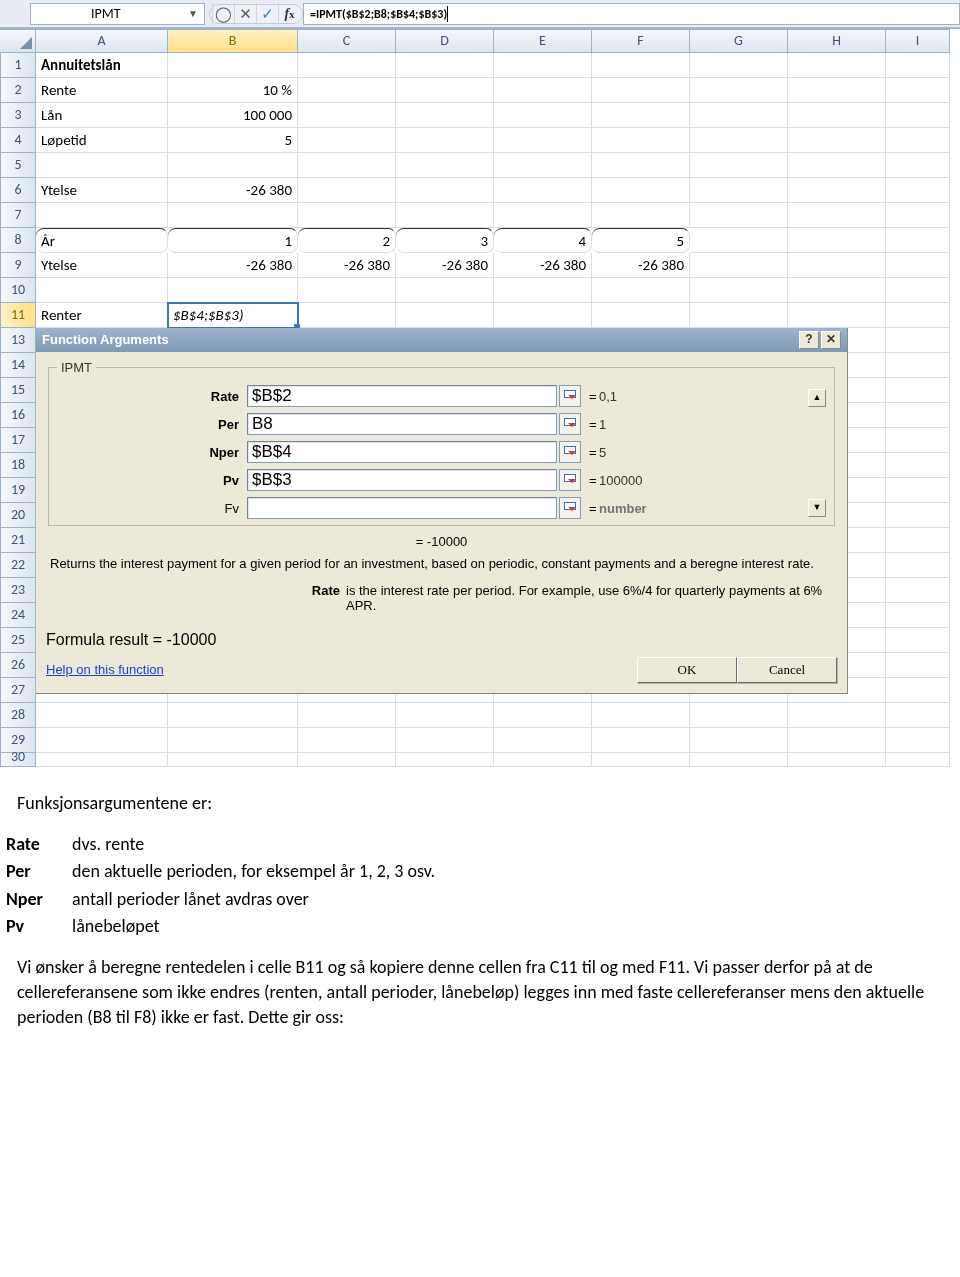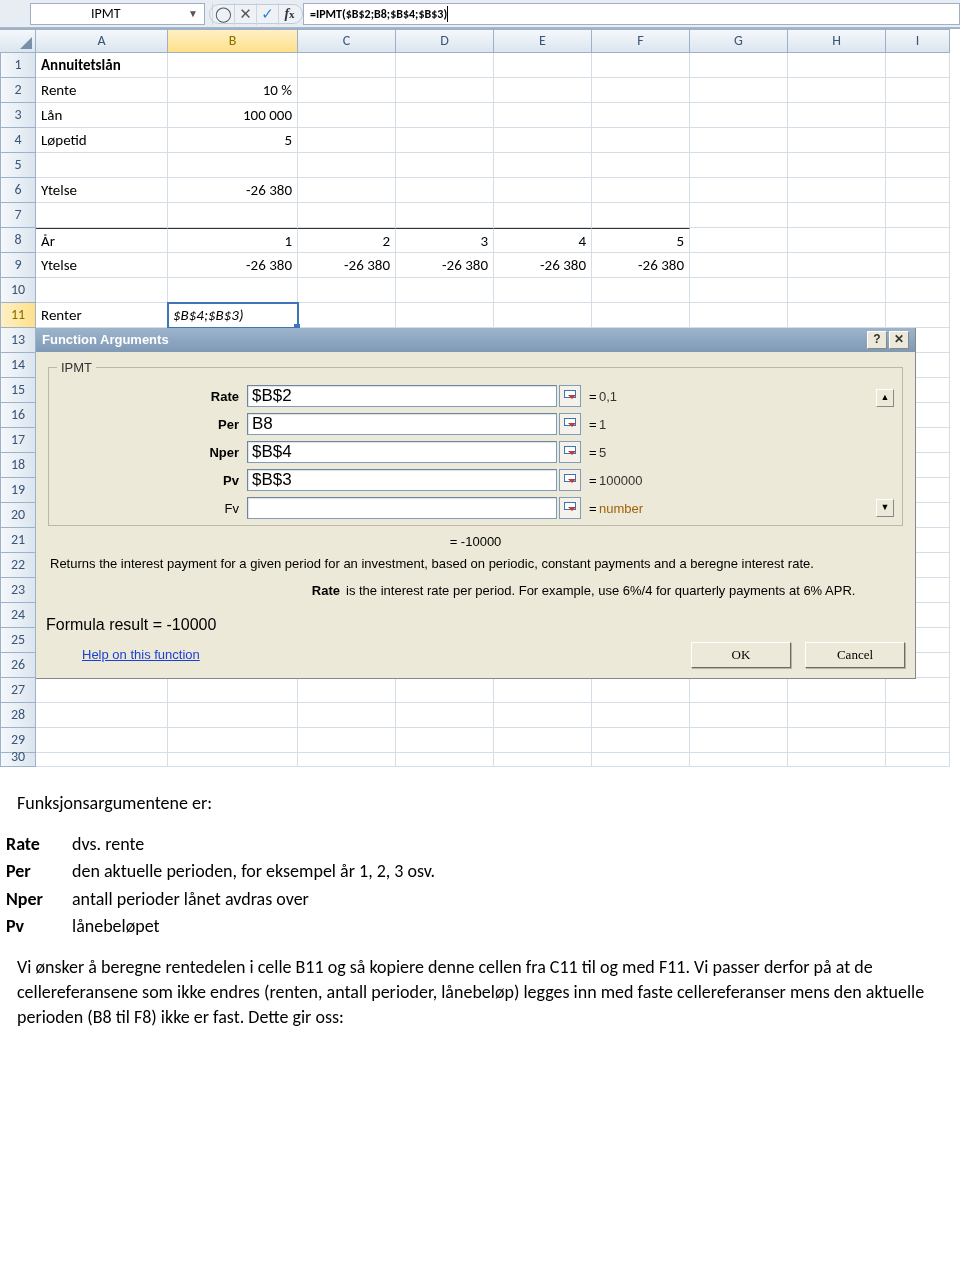--- a/index.html
+++ b/index.html
@@ -133,21 +133,21 @@
     border-right: 1px solid #d5dde6;
     border-bottom: 1px solid #d5dde6;
     padding: 0 5px;
     line-height: 24px;
     font-size: 15px;
     overflow: visible;
     white-space: nowrap;
   }
   .cell.right { text-align: right; }
   .cell.bold { font-weight: bold; }
-  .cell.btop { border-top: 1px solid #333; }
+  .cell.btop { border-top: 1px solid #333; border-radius: 8px; }
   .active-cell {
     outline: 2px solid #4173b8;
     outline-offset: -1px;
     position: relative;
     background:#fff;
     font-style:italic;
   }
   .active-cell::after{
     content:"";
     position:absolute;
@@ -173,21 +173,21 @@
     left: 36px;
     top: 0;
     right: 0;
   }
   .dialog {
     background: #ece9d8;
     border-bottom: 1px solid #888;
     border-right: 1px solid #888;
     font-family: Tahoma, Arial, sans-serif;
     font-size: 13px;
-    width: 880px;
+    width: 812px;
   }
   .dialog-title {
     background: linear-gradient(#9db4cc,#7f99b5);
     color: #fff;
     height: 24px;
     line-height: 24px;
     padding: 0 6px;
     font-weight: bold;
     font-size: 13px;
     display: flex;
@@ -262,21 +262,21 @@
   }
   .collapse-ico::after{
     content:"";
     position:absolute;
     left:5px;bottom:0;
     border:4px solid transparent;
     border-top-color:#c43a3a;
   }
   .eq { text-align:center; padding: 0 6px;}
   .val { color:#333; }
-  .val.gray{ color:#a16207; font-weight:normal;}
+  .val.gray{ color:#737373; font-weight:bold;}
   .scroll-col{
     position:absolute;
     right:8px;
     top:14px;
     width:18px;
     bottom:8px;
     background:#ece9d8;
     display:flex;
     flex-direction:column;
     justify-content:space-between;
@@ -309,21 +309,21 @@
     padding: 8px 10px 12px;
   }
   .formula-result{font-size:16px;}
   .help-link{
     color:#1a3fd6;
     text-decoration:underline;
     font-size:13px;
     margin-top:18px;
     display:block;
   }
-  .footer-right{margin-left:auto;display:flex;gap:14px;border-radius:8px;}
+  .footer-right{margin-left:auto;display:flex;gap:0;border-radius:8px;}
   .push-btn{
     width:100px;height:26px;
     background:#ece9d8;
     border:1px solid #fff;
     border-right-color:#6b6b6b;
     border-bottom-color:#6b6b6b;
     font-family:Tahoma;
     font-size:13px;
     box-shadow: 1px 1px 0 #b8b4a4;
   }
@@ -808,21 +808,21 @@
           <div class="hint">
             <div class="hl">Rate</div>
             <div>is the interest rate per period. For example, use 6%/4 for quarterly payments at 6% APR.</div>
           </div>
 
           <div style="height:18px;"></div>
           <div class="formula-result">
             <span>Formula result =</span>
             <span> -10000</span>
           </div>
-          <div class="dialog-footer" style="padding:0;margin-top:8px;margin-left:36px;">
+          <div class="dialog-footer" style="padding:0;margin-top:8px;">
             <a class="help-link" style="margin-top:0;">Help on this function</a>
             <div class="footer-right">
               <button class="push-btn">OK</button>
               <button class="push-btn">Cancel</button>
             </div>
           </div>
         </div>
       </div>
     </div>
   </div>

